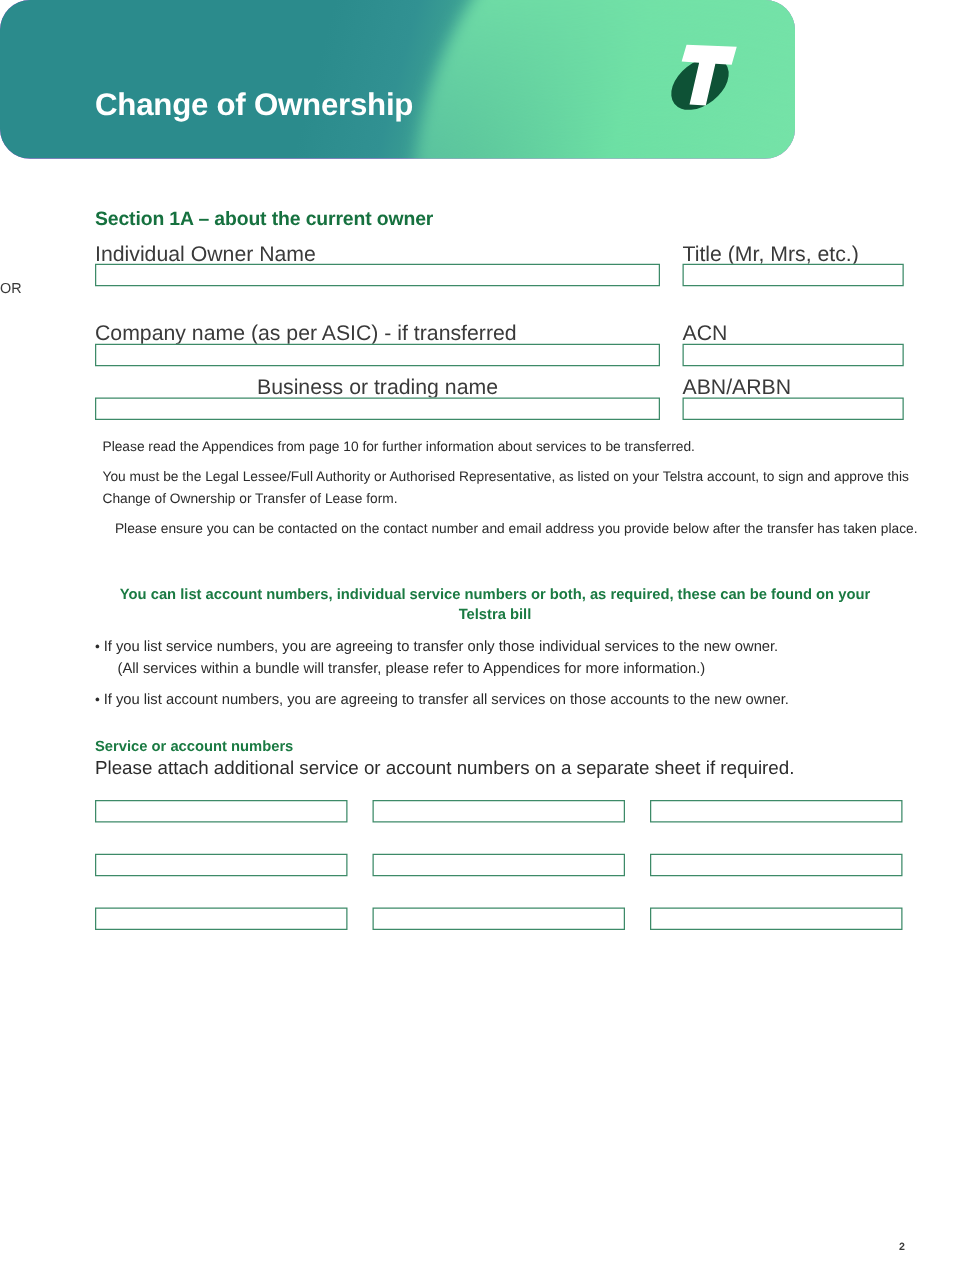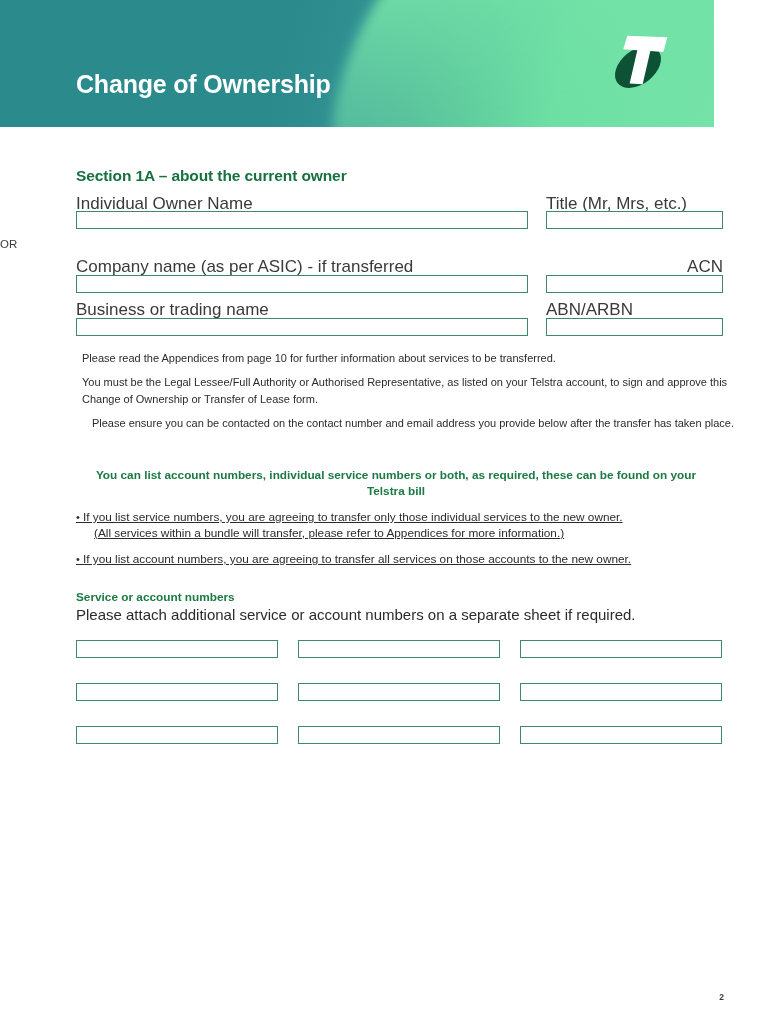--- a/index.html
+++ b/index.html
@@ -23,24 +23,25 @@
     width: 770px;
     height: 1024px;
     background: #ffffff;
   }
 
   
   #header-banner {
     position: absolute;
     left: 0;
     top: 0;
-    width: 714px;
+    width: 636px;
     height: 127px;
     overflow: hidden;
     background: #d946ef;
+    border-radius: 24px;
   }
   #header-gradient-base {
     position: absolute;
     inset: 0;
     background: linear-gradient(105deg,
         #2b8b8c 0%,
         #2b8b8c 40%,
         #319192 50%,
         #49b293 62%,
         #66dda0 78%,
@@ -144,21 +145,20 @@
   }
   .bullet-item {
     position: absolute;
     left: 76px;
     width: 660px;
     font-size: 11.8px;
     line-height: 16px;
     color: #2b2b2b;
     padding-left: 9px;
     text-indent: -9px;
-    text-decoration: underline;
   }
   .bullet-item .dot { font-size: 11px; }
   .bullet-sub {
     display: block;
     padding-left: 9px;
     text-indent: 0;
   }
 
   .sub-heading {
     position: absolute;
@@ -224,29 +224,29 @@
   <div id="content">
 
     <div class="section-heading">Section 1A – about the current owner</div>
 
     <div class="field-label col-left" style="top:67px;">Individual Owner Name</div>
     <div class="field-box col-left" style="top:84px;"></div>
 
     <div class="field-label col-right" style="top:67px;">Title (Mr, Mrs, etc.)</div>
     <div class="field-box col-right" style="top:84px;"></div>
 
-    <div class="or-label" style="top:111px;">OR</div>
+    <div class="or-label" style="top:98px;">OR</div>
 
     <div class="field-label col-left" style="top:130px;">Company name (as per ASIC) - if transferred</div>
     <div class="field-box col-left" style="top:148px;"></div>
 
-    <div class="field-label col-right" style="top:130px;text-align:right;">ACN</div>
+    <div class="field-label col-right" style="top:130px;">ACN</div>
     <div class="field-box col-right" style="top:148px;"></div>
 
-    <div class="field-label col-left" style="top:173px;">Business or trading name</div>
+    <div class="field-label col-left" style="top:173px;text-align:center;">Business or trading name</div>
     <div class="field-box col-left" style="top:191px;"></div>
 
     <div class="field-label col-right" style="top:173px;">ABN/ARBN</div>
     <div class="field-box col-right" style="top:191px;"></div>
 
     <div class="para" style="top:223px;">Please read the Appendices from page 10 for further information about services to be transferred.</div>
     <div class="para" style="top:247px;">You must be the Legal Lessee/Full Authority or Authorised Representative, as listed on your Telstra account, to sign and approve this Change of Ownership or Transfer of Lease form.</div>
     <div class="para" style="top:288px;text-align:right;">Please ensure you can be contacted on the contact number and email address you provide below after the transfer has taken place.</div>
 
     <div class="green-bold" style="top:340px;">You can list account numbers, individual service numbers or both, as required, these can be found on your Telstra bill</div>

